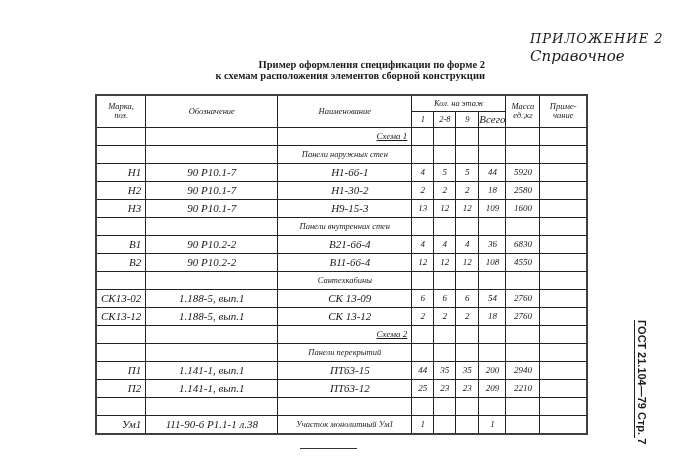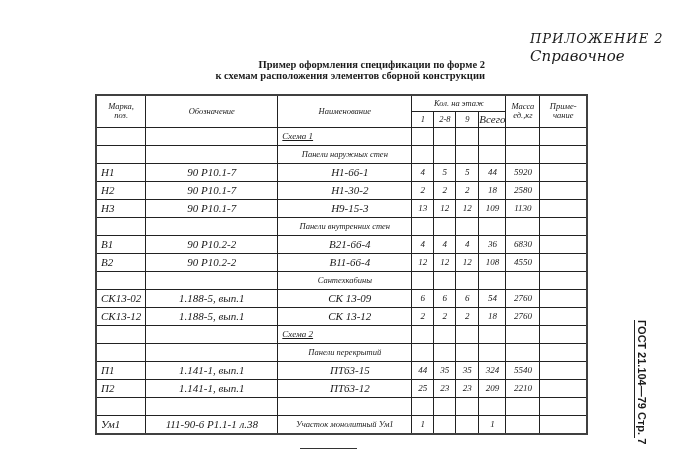--- a/index.html
+++ b/index.html
@@ -7,24 +7,24 @@
   .appendix { position:absolute; left:530px; top:31px; font-family:"DejaVu Serif", serif; font-style:italic; font-size:13px; letter-spacing:1px; }
   .appendix-sub { position:absolute; left:530px; top:47px; font-family:"DejaVu Serif", serif; font-style:italic; font-size:15px; }
   .title { position:absolute; left:195px; width:290px; text-align:right; font-family:Liberation Serif, serif; font-weight:bold; font-size:10.5px; }
   .t1 { top:59px; }
   .t2 { top:70px; }
   .tbl { position:absolute; left:95px; top:94px; border-collapse:collapse; font-family:"DejaVu Sans", sans-serif; font-style:italic; }
   .tbl td { border:1px solid #222; padding:0 4px; white-space:nowrap; overflow:hidden; }
   .tbl { border:2px solid #404040;font-family:Liberation Serif, serif; }
   .hdr td { font-size:8.5px; text-align:center; line-height:9px; }
   .row td { height:17px; font-size:11px; }
-  .c-mark { text-align:left; }
+  .c-mark { text-align:right; }
   .c-name { text-align:center; }
   .c-num { text-align:center; font-size:9px !important; }
-  .section { font-size:9px !important; text-align:left;margin-top:45px; }
+  .section { font-size:9px !important; text-align:right;margin-top:45px; }
   .section.underline span { text-decoration:underline; }
   .sub { font-size:8.5px !important; }
   .side-line { position:absolute; left:634px; top:320px; width:1px; height:118px; background:#222; }
   .side-text { position:absolute; left:648px; top:320px; transform-origin:0 0; transform:rotate(90deg); font-family:"Liberation Sans", sans-serif; font-weight:bold; font-size:11px; white-space:nowrap; }
   .end-line { position:absolute; left:300px; top:448px; width:57px; height:1px; background:#333; }
 </style>
 </head>
 <body>
 
 <div class="appendix">ПРИЛОЖЕНИЕ 2</div>
@@ -104,21 +104,21 @@
         <td class="c-num"></td>
       </tr>
       <tr class="row">
         <td class="c-mark">Н3</td>
         <td class="c-name">90 Р10.1-7</td>
         <td class="c-name" style="padding-left: 14px;">Н9-15-3</td>
         <td class="c-num">13</td>
         <td class="c-num">12</td>
         <td class="c-num">12</td>
         <td class="c-num">109</td>
-        <td class="c-num">1130</td>
+        <td class="c-num">1600</td>
         <td class="c-num"></td>
       </tr>
       <tr class="row">
         <td class=""></td>
         <td class=""></td>
         <td class="sub c-name">Панели внутренних стен</td>
         <td class=""></td>
         <td class=""></td>
         <td class=""></td>
         <td class=""></td>
@@ -202,22 +202,22 @@
         <td class=""></td>
         <td class=""></td>
       </tr>
       <tr class="row">
         <td class="c-mark">П1</td>
         <td class="c-name">1.141-1, вып.1</td>
         <td class="c-name" style="padding-left: 14px;">ПТ63-15</td>
         <td class="c-num">44</td>
         <td class="c-num">35</td>
         <td class="c-num">35</td>
-        <td class="c-num">324</td>
-        <td class="c-num">5540</td>
+        <td class="c-num">200</td>
+        <td class="c-num">2940</td>
         <td class="c-num"></td>
       </tr>
       <tr class="row">
         <td class="c-mark">П2</td>
         <td class="c-name">1.141-1, вып.1</td>
         <td class="c-name" style="padding-left: 14px;">ПТ63-12</td>
         <td class="c-num">25</td>
         <td class="c-num">23</td>
         <td class="c-num">23</td>
         <td class="c-num">209</td>

